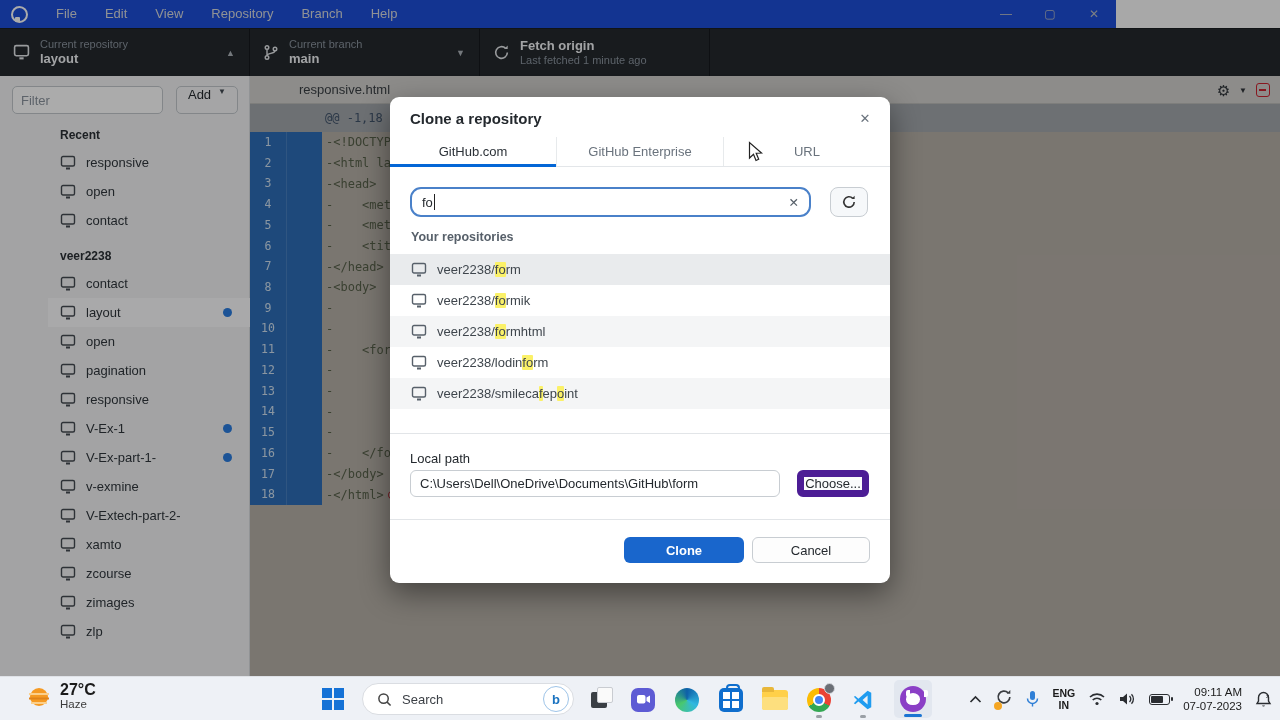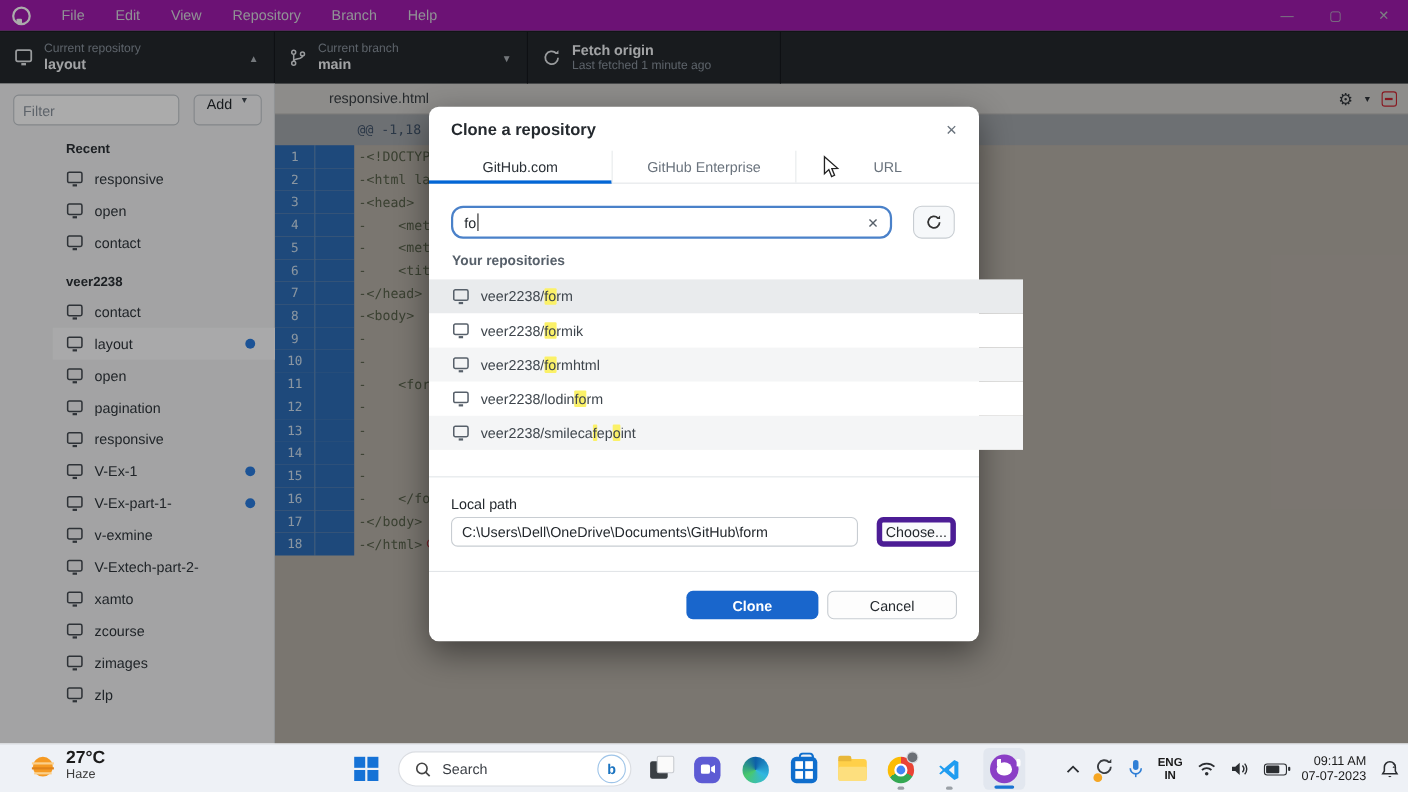--- a/index.html
+++ b/index.html
@@ -5,21 +5,21 @@
   :root{
     --accent:#1966cc; --underline:#0366d6; --hl:#fbf168; --dot:#2a7de0;
     --gutter:#2e6eb8; --red:#cb2431; --dark:#24292e;
   }
   *{margin:0;padding:0;box-sizing:border-box;font-family:"Liberation Sans",sans-serif;}
   html,body{width:1280px;height:720px;overflow:hidden;background:#000;}
   .stage{position:relative;width:1280px;height:720px;background:#fbfbfb;}
   .abs{position:absolute;}
 
   
-  .menubar{left:0;top:0;width:1280px;height:28px;background:#a21caf;display:flex;align-items:center;z-index:1;}
+  .menubar{left:0;top:0;width:1116px;height:28px;background:#1d4ed8;display:flex;align-items:center;z-index:1;}
   .gh-logo{width:17px;height:17px;margin:0 14px 0 11px;border:2px solid #fff;border-radius:50%;position:relative;}
   .gh-logo:after{content:"";position:absolute;left:2px;bottom:-1px;width:5px;height:5px;background:#fff;border-radius:1px;}
   .menu-item{color:#d7dade;font-size:13px;padding:0 14px;height:28px;line-height:28px;}
   .win-controls{position:absolute;right:0;top:0;height:28px;display:flex;}
   .win-btn{width:44px;height:28px;color:#b9bec4;font-size:12px;display:flex;align-items:center;justify-content:center;}
 
   
   .toolbar{left:0;top:28px;width:1280px;height:48px;background:#24292e;border-top:1px solid #1a1e22;display:flex;z-index:1;}
   .tb-sec{display:flex;align-items:center;height:100%;border-right:1px solid #15191d;position:relative;}
   .tb-ico{margin:0 10px 0 13px;flex:0 0 auto;}
@@ -72,31 +72,31 @@
   .tab{flex:1;display:flex;align-items:center;justify-content:center;font-size:13px;color:#6a737d;position:relative;}
   .tab + .tab{border-left:1px solid #e7eaec;}
   .tab.active{color:#2b3137;}
   .tab.active:after{content:"";position:absolute;left:0;bottom:-1px;width:100%;height:3px;background:var(--underline);}
   .search-box{position:absolute;left:20px;top:90px;width:401px;height:30px;border:2px solid #4a81c9;border-radius:11px;background:#fff;display:flex;align-items:center;padding:0 10px;}
   .search-text{font-size:13px;color:#24292e;}
   .caret-bar{width:1px;height:16px;background:#222;margin-left:1px;}
   .search-clear{margin-left:auto;color:#57606a;font-size:12.5px;}
   .refresh-btn{position:absolute;left:440px;top:90px;width:38px;height:30px;border:1px solid #c8cdd2;border-radius:8px;background:#f6f8fa;display:flex;align-items:center;justify-content:center;}
   .repos-header{position:absolute;left:21px;top:133px;font-size:12.5px;font-weight:700;color:#57606a;}
-  .repo-list{position:absolute;left:0;top:157px;width:540px;}
+  .repo-list{position:absolute;left:0;top:157px;width:500px;}
   .repo-row{height:31px;display:flex;align-items:center;padding-left:21px;}
   .repo-row:nth-child(odd){background:#f4f5f6;}
   .repo-row:nth-child(even){background:#fff;}
   .repo-row.selected{background:#e9ebed;}
   .repo-row .rname{font-size:13px;color:#3f464d;margin-left:10px;white-space:pre;}
   .hl{background:var(--hl);border-radius:1px;}
   .div-line{position:absolute;left:0;width:500px;height:1px;background:#e2e5e8;}
   .lp-label{position:absolute;left:20px;top:354px;font-size:13px;color:#24292e;}
   .lp-input{position:absolute;left:20px;top:373px;width:370px;height:27px;border:1px solid #c8cdd2;border-radius:6px;background:#fff;font-size:13px;color:#24292e;padding:0 9px;}
-  .choose-btn{position:absolute;left:407px;top:373px;width:72px;height:27px;border:5px solid #4c1d95;border-radius:6px;background:#fafbfc;font-size:13px;color:#24292e;display:flex;align-items:center;justify-content:center;}
+  .choose-btn{position:absolute;left:407px;top:373px;width:72px;height:27px;border:7px solid #4c1d95;border-radius:6px;background:#fafbfc;font-size:13px;color:#24292e;display:flex;align-items:center;justify-content:center;}
   .clone-btn{position:absolute;left:234px;top:440px;width:120px;height:26px;border:none;border-radius:6px;background:var(--accent);color:#fff;font-size:13px;font-weight:700;display:flex;align-items:center;justify-content:center;}
   .cancel-btn{position:absolute;left:362px;top:440px;width:118px;height:26px;border:1px solid #c8cdd2;border-radius:6px;background:#fdfdfd;color:#24292e;font-size:13px;display:flex;align-items:center;justify-content:center;}
 
   .cursor{left:748px;top:141px;z-index:70;}
 
   
   .taskbar{left:0;top:676px;width:1280px;height:44px;background:#eef1f6;border-top:1px solid #dfe2e7;z-index:80;}
   .weather{position:absolute;left:26px;top:5px;display:flex;align-items:center;gap:8px;}
   .wtxt .t{font-size:16px;color:#1b1b1b;font-weight:700;line-height:15px;}
   .wtxt .c{font-size:11.5px;color:#3c3c3c;line-height:14px;}

